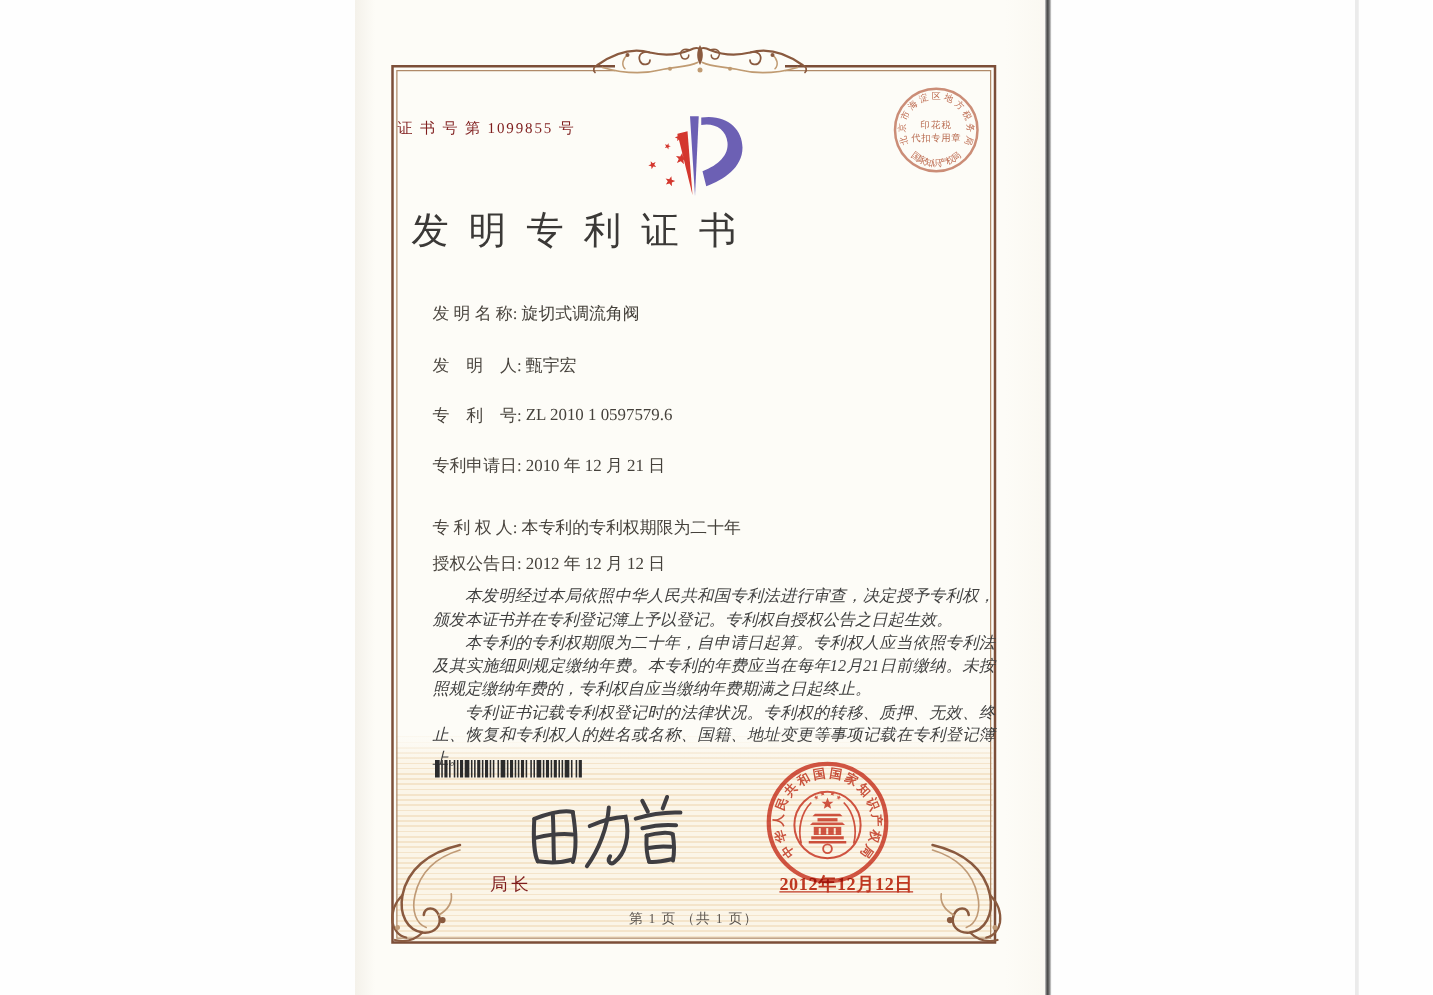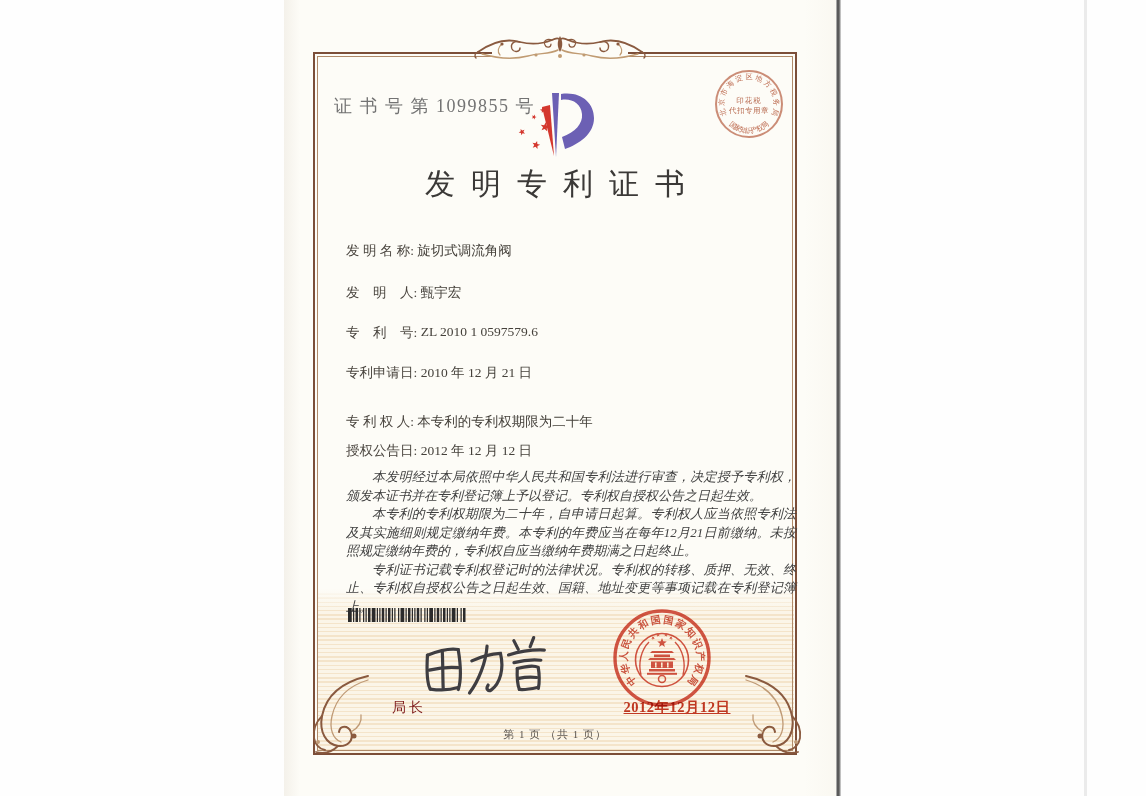--- a/index.html
+++ b/index.html
@@ -29,25 +29,25 @@
   .stripes{
     left:317px;top:589px;width:477px;height:164px;
     background:repeating-linear-gradient(180deg,
       #f4e4ca 0px,#f4e4ca 1.4px,#fbf5e8 1.4px,#fbf5e8 4.2px);
   }
   .stripes::after{
     content:"";position:absolute;left:0;top:0;width:100%;height:22px;
     background:linear-gradient(180deg,#fdfcf7,rgba(253,252,247,0));
   }
   .cert-number{
-    left:334px;top:94px;font-size:18px;color:#737373;
+    left:318px;top:94px;font-size:12px;color:#7f1d1d;
     letter-spacing:1.5px;white-space:pre;
   }
   .doc-title{
-    left:313px;top:164px;width:484px;text-align:center;
+    left:313px;top:164px;width:484px;
     font-size:30px;color:#3b3937;letter-spacing:16px;text-indent:16px;
     font-weight:500;
   }
   .field{left:346px;font-size:13.5px;color:#4a453f;white-space:pre;display:flex;}
   .field .val{color:#45413b;}
   .f1{top:242px}.f2{top:284px}.f3{top:324px}.f4{top:364px}.f5{top:413px}.f6{top:442px}
   .paras{
     left:346px;top:468px;width:450px;font-size:13px;line-height:18.5px;
     color:#404040;text-align:justify;font-style:italic;
   }
@@ -184,21 +184,21 @@
     <span class="val">本专利的专利权期限为二十年</span>
   </div>
   <div class="abs field f6">
     <span>授权公告日: </span>
     <span class="val">2012 年 12 月 12 日</span>
   </div>
 
   <div class="abs paras">
     <p>本发明经过本局依照中华人民共和国专利法进行审查，决定授予专利权，颁发本证书并在专利登记簿上予以登记。专利权自授权公告之日起生效。</p>
     <p>本专利的专利权期限为二十年，自申请日起算。专利权人应当依照专利法及其实施细则规定缴纳年费。本专利的年费应当在每年12月21日前缴纳。未按照规定缴纳年费的，专利权自应当缴纳年费期满之日起终止。</p>
-    <p>专利证书记载专利权登记时的法律状况。专利权的转移、质押、无效、终止、专利权自授权公告之日起生效、国籍、地址变更等事项记载在专利登记簿上。</p>
+    <p>专利证书记载专利权登记时的法律状况。专利权的转移、质押、无效、终止、恢复和专利权人的姓名或名称、国籍、地址变更等事项记载在专利登记簿上。</p>
   </div>
 
   <svg class="abs" id="barcode-svg" style="left:348px;top:608px;" width="147" height="15" viewBox="0 0 147 15">
       <rect x="0.00" y="0" width="3.75" height="14" fill="#2b2b2b"></rect>
       <rect x="5.00" y="0" width="1.25" height="14" fill="#2b2b2b"></rect>
       <rect x="7.50" y="0" width="2.50" height="14" fill="#2b2b2b"></rect>
       <rect x="11.25" y="0" width="1.25" height="14" fill="#2b2b2b"></rect>
       <rect x="15.00" y="0" width="1.25" height="14" fill="#2b2b2b"></rect>
       <rect x="17.50" y="0" width="1.25" height="14" fill="#2b2b2b"></rect>
       <rect x="20.00" y="0" width="2.50" height="14" fill="#2b2b2b"></rect>

